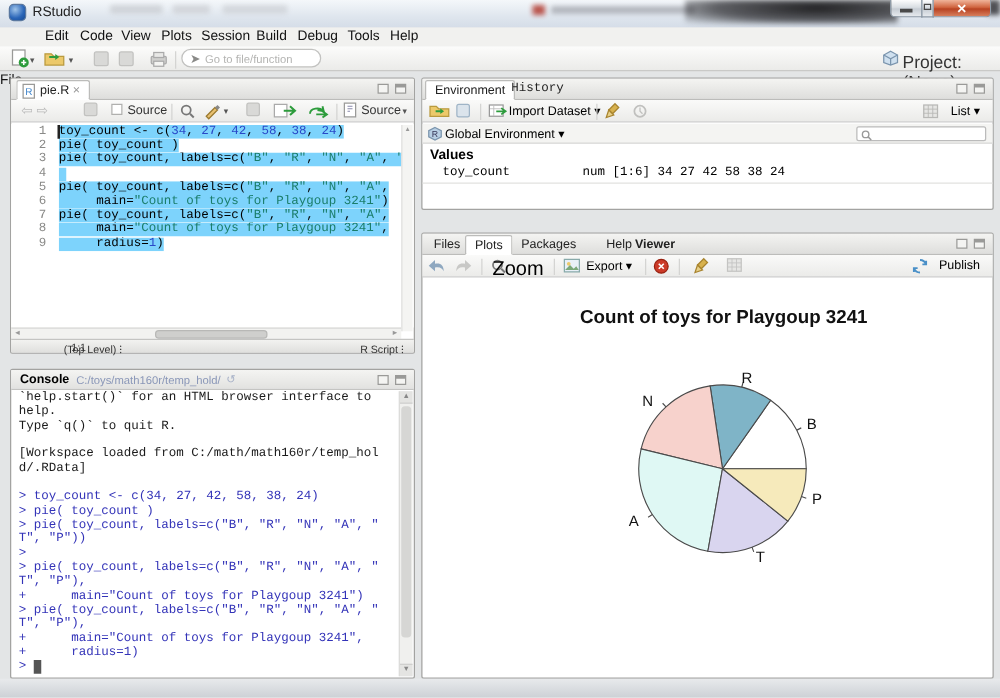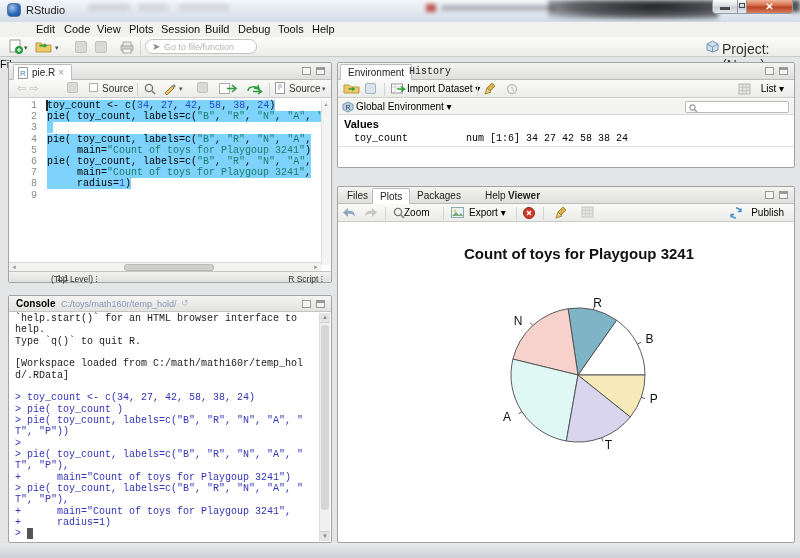--- a/index.html
+++ b/index.html
@@ -205,20 +205,21 @@
         <path d="M3 3h4M3 5h4M3 7h2" stroke="#88a" stroke-width="0.8"></path>
       </svg>
     <span style="position:absolute;left:280px;top:3px;font-size:10px;color:#333;">Source</span>
     <span class="dot" style="left:313px;top:5px;">▾</span>
   </div>
   <div id="codearea">
     <div class="gutter">1<br>2<br>3<br>4<br>5<br>6<br>7<br>8<br>9</div>
     <div class="code">
         <div style="position:absolute;left:-1px;top:0;width:1.5px;height:11px;background:#222;"></div>
 <div><span class="sel">toy_count &lt;- c(<span class="num">34</span>, <span class="num">27</span>, <span class="num">42</span>, <span class="num">58</span>, <span class="num">38</span>, <span class="num">24</span>)</span></div>
+<div><span class="sel">pie( toy_count )</span></div>
 <div><span class="sel">pie( toy_count, labels=c(<span class="str">"B"</span>, <span class="str">"R"</span>, <span class="str">"N"</span>, <span class="str">"A"</span>, <span class="str">"</span></span></div>
 <div><span class="sel">&nbsp;</span></div>
 <div><span class="sel">pie( toy_count, labels=c(<span class="str">"B"</span>, <span class="str">"R"</span>, <span class="str">"N"</span>, <span class="str">"A"</span>,</span></div>
 <div><span class="sel">     main=<span class="str">"Count of toys for Playgoup 3241"</span>)</span></div>
 <div><span class="sel">pie( toy_count, labels=c(<span class="str">"B"</span>, <span class="str">"R"</span>, <span class="str">"N"</span>, <span class="str">"A"</span>,</span></div>
 <div><span class="sel">     main=<span class="str">"Count of toys for Playgoup 3241"</span>,</span></div>
 <div><span class="sel">     radius=<span class="num">1</span>)</span></div>
     </div>
   </div>
   <div style="position:absolute;right:1px;top:37px;width:9px;height:165px;background:#f4f4f2;border-left:1px solid #e0e0de;">
@@ -341,21 +342,21 @@
         <path d="M5 0L0 4.5 5 9V6c4-1 6 1 7 3 0-5-3-7-7-6z" fill="#8fa8c0"></path>
       </svg>
     <svg class="ic" style="left:27px;top:4px;" width="12" height="10">
         <path d="M7 0l5 4.5L7 9V6C3 5 1 7 0 9c0-5 3-7 7-6z" fill="#c8c8c6"></path>
       </svg>
     <div class="sep" style="left:47px;"></div>
     <svg class="ic" style="left:55px;top:3px;" width="12" height="12">
         <circle cx="5" cy="5" r="3.6" fill="none" stroke="#777" stroke-width="1.4"></circle>
         <line x1="8" y1="8" x2="11" y2="11" stroke="#777" stroke-width="1.6"></line>
       </svg>
-    <span style="position:absolute;left:66px;top:3px;font-size:10px;">Zoom</span>
+    <span style="position:absolute;left:56px;top:3px;font-size:16px;">Zoom</span>
     <div class="sep" style="left:105px;"></div>
     <svg class="ic" style="left:113px;top:3px;" width="13" height="11">
         <rect x="0.5" y="0.5" width="12" height="10" fill="#e8f0f8" stroke="#8aa"></rect>
         <circle cx="4" cy="4" r="1.5" fill="#ecc96a"></circle>
         <path d="M1 9l4-4 3 3 2-2 2 3z" fill="#7aa87a"></path>
       </svg>
     <span style="position:absolute;left:131px;top:3px;font-size:10px;">Export ▾</span>
     <div class="sep" style="left:178px;"></div>
     <svg class="ic" style="left:185px;top:3px;" width="12" height="12">
         <circle cx="6" cy="6" r="5.5" fill="#cc3a28" stroke="#992211"></circle>

